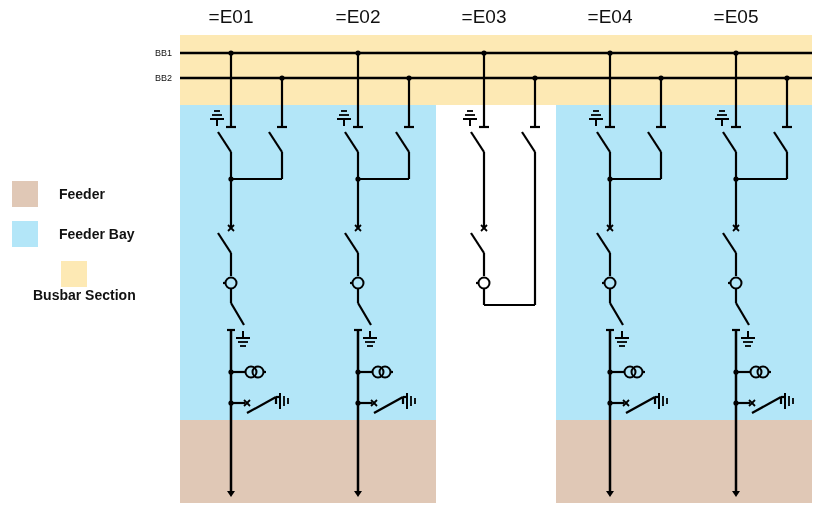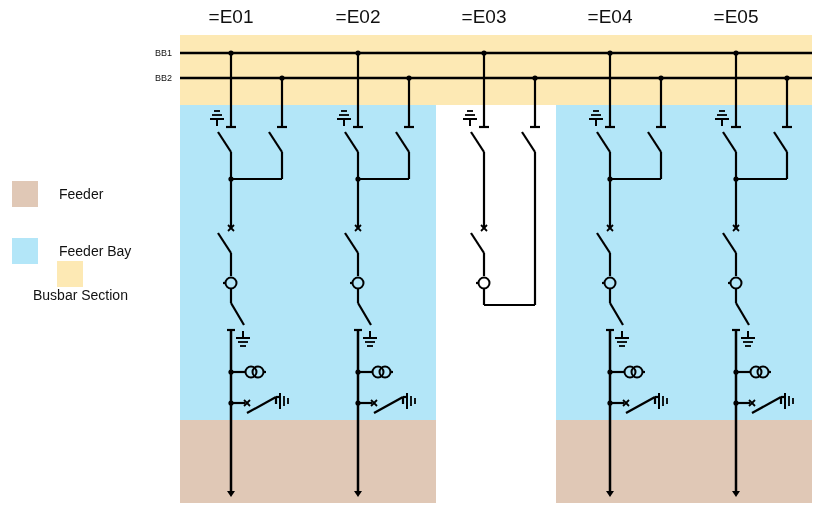--- a/index.html
+++ b/index.html
@@ -1,31 +1,31 @@
 <!DOCTYPE html>
 <html><head>
 <meta charset="utf-8">
 <style>
   html,body{margin:0;padding:0;background:#fff;}
   body{width:822px;height:513px;position:relative;overflow:hidden;font-family:"Liberation Sans",sans-serif;}
   .legend-item{position:absolute;left:12px;display:flex;align-items:center;}
   .swatch{width:26px;height:26px;}
-  .legend-label{margin-left:21px;font-weight:normal;font-size:14px;color:#111;}
+  .legend-label{margin-left:21px;font-weight:bold;font-size:14px;color:#111;}
   svg{position:absolute;left:0;top:0;}
   .bay-title{font-size:19px;fill:#111;font-family:"Liberation Sans",sans-serif;}
   .bb-label{font-size:9px;fill:#111;font-family:"Liberation Sans",sans-serif;}
 </style>
 </head>
 <body>
 
 <div class="legend-item" style="top:181px;">
   <div class="swatch" style="background:#e0c8b6"></div>
   <span class="legend-label">Feeder</span>
 </div>
-<div class="legend-item" style="top:238px;">
+<div class="legend-item" style="top:221px;">
   <div class="swatch" style="background:#b3e6f8"></div>
   <span class="legend-label">Feeder Bay</span>
 </div>
 <div class="legend-item" style="top:261px;flex-direction:column;">
   <div class="swatch" style="background:#fde9b4"></div>
   <span class="legend-label">Busbar Section</span>
 </div>
 
 <svg id="diagram" width="822" height="513" xmlns="http://www.w3.org/2000/svg">
   <rect x="180" y="35" width="632" height="70" fill="#fde9b4"></rect>

